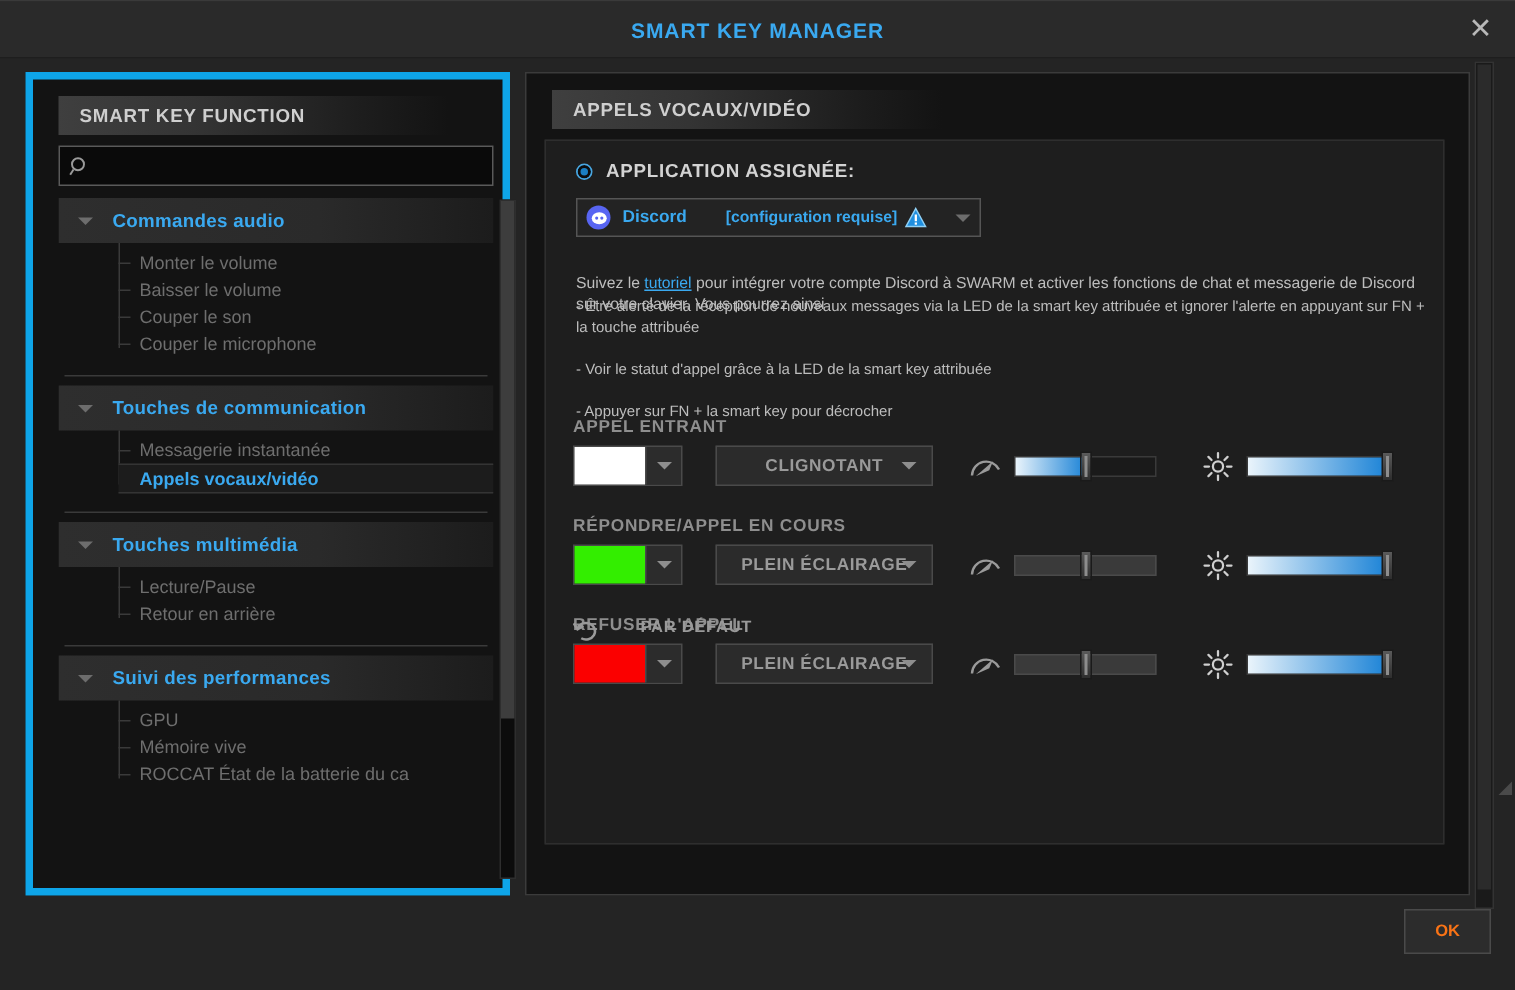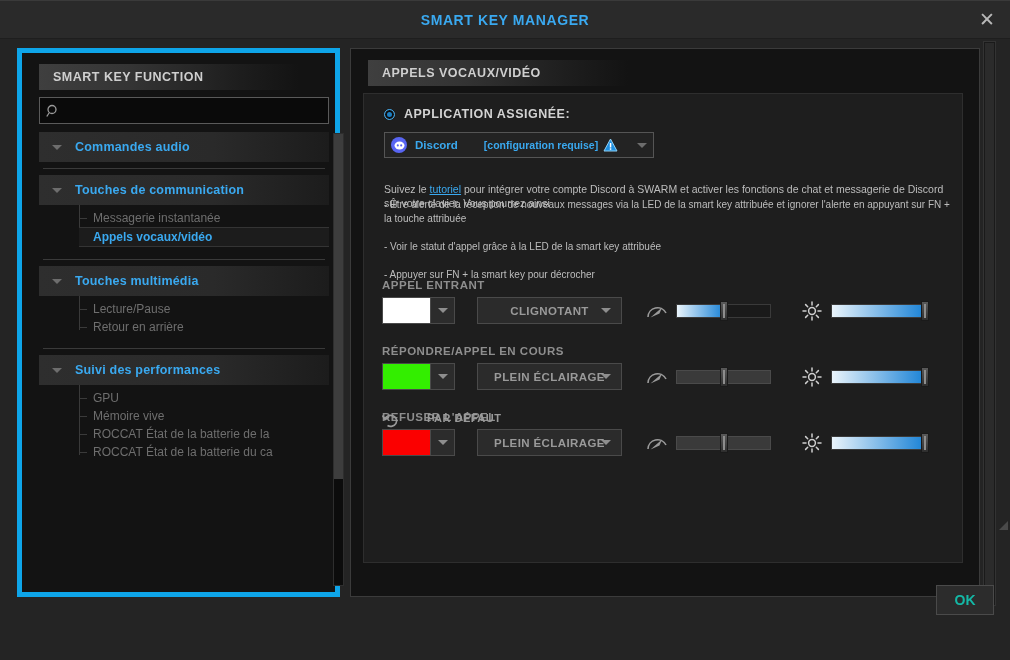--- a/index.html
+++ b/index.html
@@ -281,24 +281,24 @@
   }
   .sb-thumb-right {
     position: absolute; left: 1px; top: 1px;
     width: 9px; height: 550px;
     background: #2b2b2b;
     cursor: pointer;
   }
 
   
   .ok-btn {
-    position: absolute; left: 936px; top: 584px;
+    position: absolute; left: 936px; top: 605px;
     width: 58px; height: 30px;
     background: #2c2c2c; border: 1px solid #4a4a4a;
-    color: #14b8a6; font-size: 14px; font-weight: bold;
+    color: #f97316; font-size: 11px; font-weight: bold;
     display: flex; align-items: center; justify-content: center;
     cursor: pointer;
   }
   .grip {
     position: absolute; right: 2px; bottom: 2px;
     width: 0; height: 0;
     border-left: 9px solid transparent;
     border-bottom: 9px solid #4a4a4a;
   }
 </style>
@@ -326,20 +326,26 @@
     </div>
 
     <div class="tree-viewport" id="tree">
         <div class="tree-group">
           <div class="group-header">
             <span class="caret">
               <i></i>
             </span>
             <span class="group-label">Commandes audio</span>
           </div>
+          <div class="group-items">
+            <div class="tree-item">Monter le volume</div>
+            <div class="tree-item">Baisser le volume</div>
+            <div class="tree-item">Couper le son</div>
+            <div class="tree-item">Couper le microphone</div>
+          </div>
         </div>
         <div class="group-sep"></div>
         <div class="tree-group">
           <div class="group-header">
             <span class="caret">
               <i></i>
             </span>
             <span class="group-label">Touches de communication</span>
           </div>
           <div class="group-items">
@@ -364,21 +370,20 @@
         <div class="tree-group">
           <div class="group-header">
             <span class="caret">
               <i></i>
             </span>
             <span class="group-label">Suivi des performances</span>
           </div>
           <div class="group-items">
             <div class="tree-item">GPU</div>
             <div class="tree-item">Mémoire vive</div>
-            <div class="tree-item">ROCCAT État de la batterie de la</div>
             <div class="tree-item">ROCCAT État de la batterie du ca</div>
           </div>
         </div>
       </div>
 
     <div class="sb-track-left">
       <div class="sb-thumb-left"></div>
     </div>
   </div>
 

